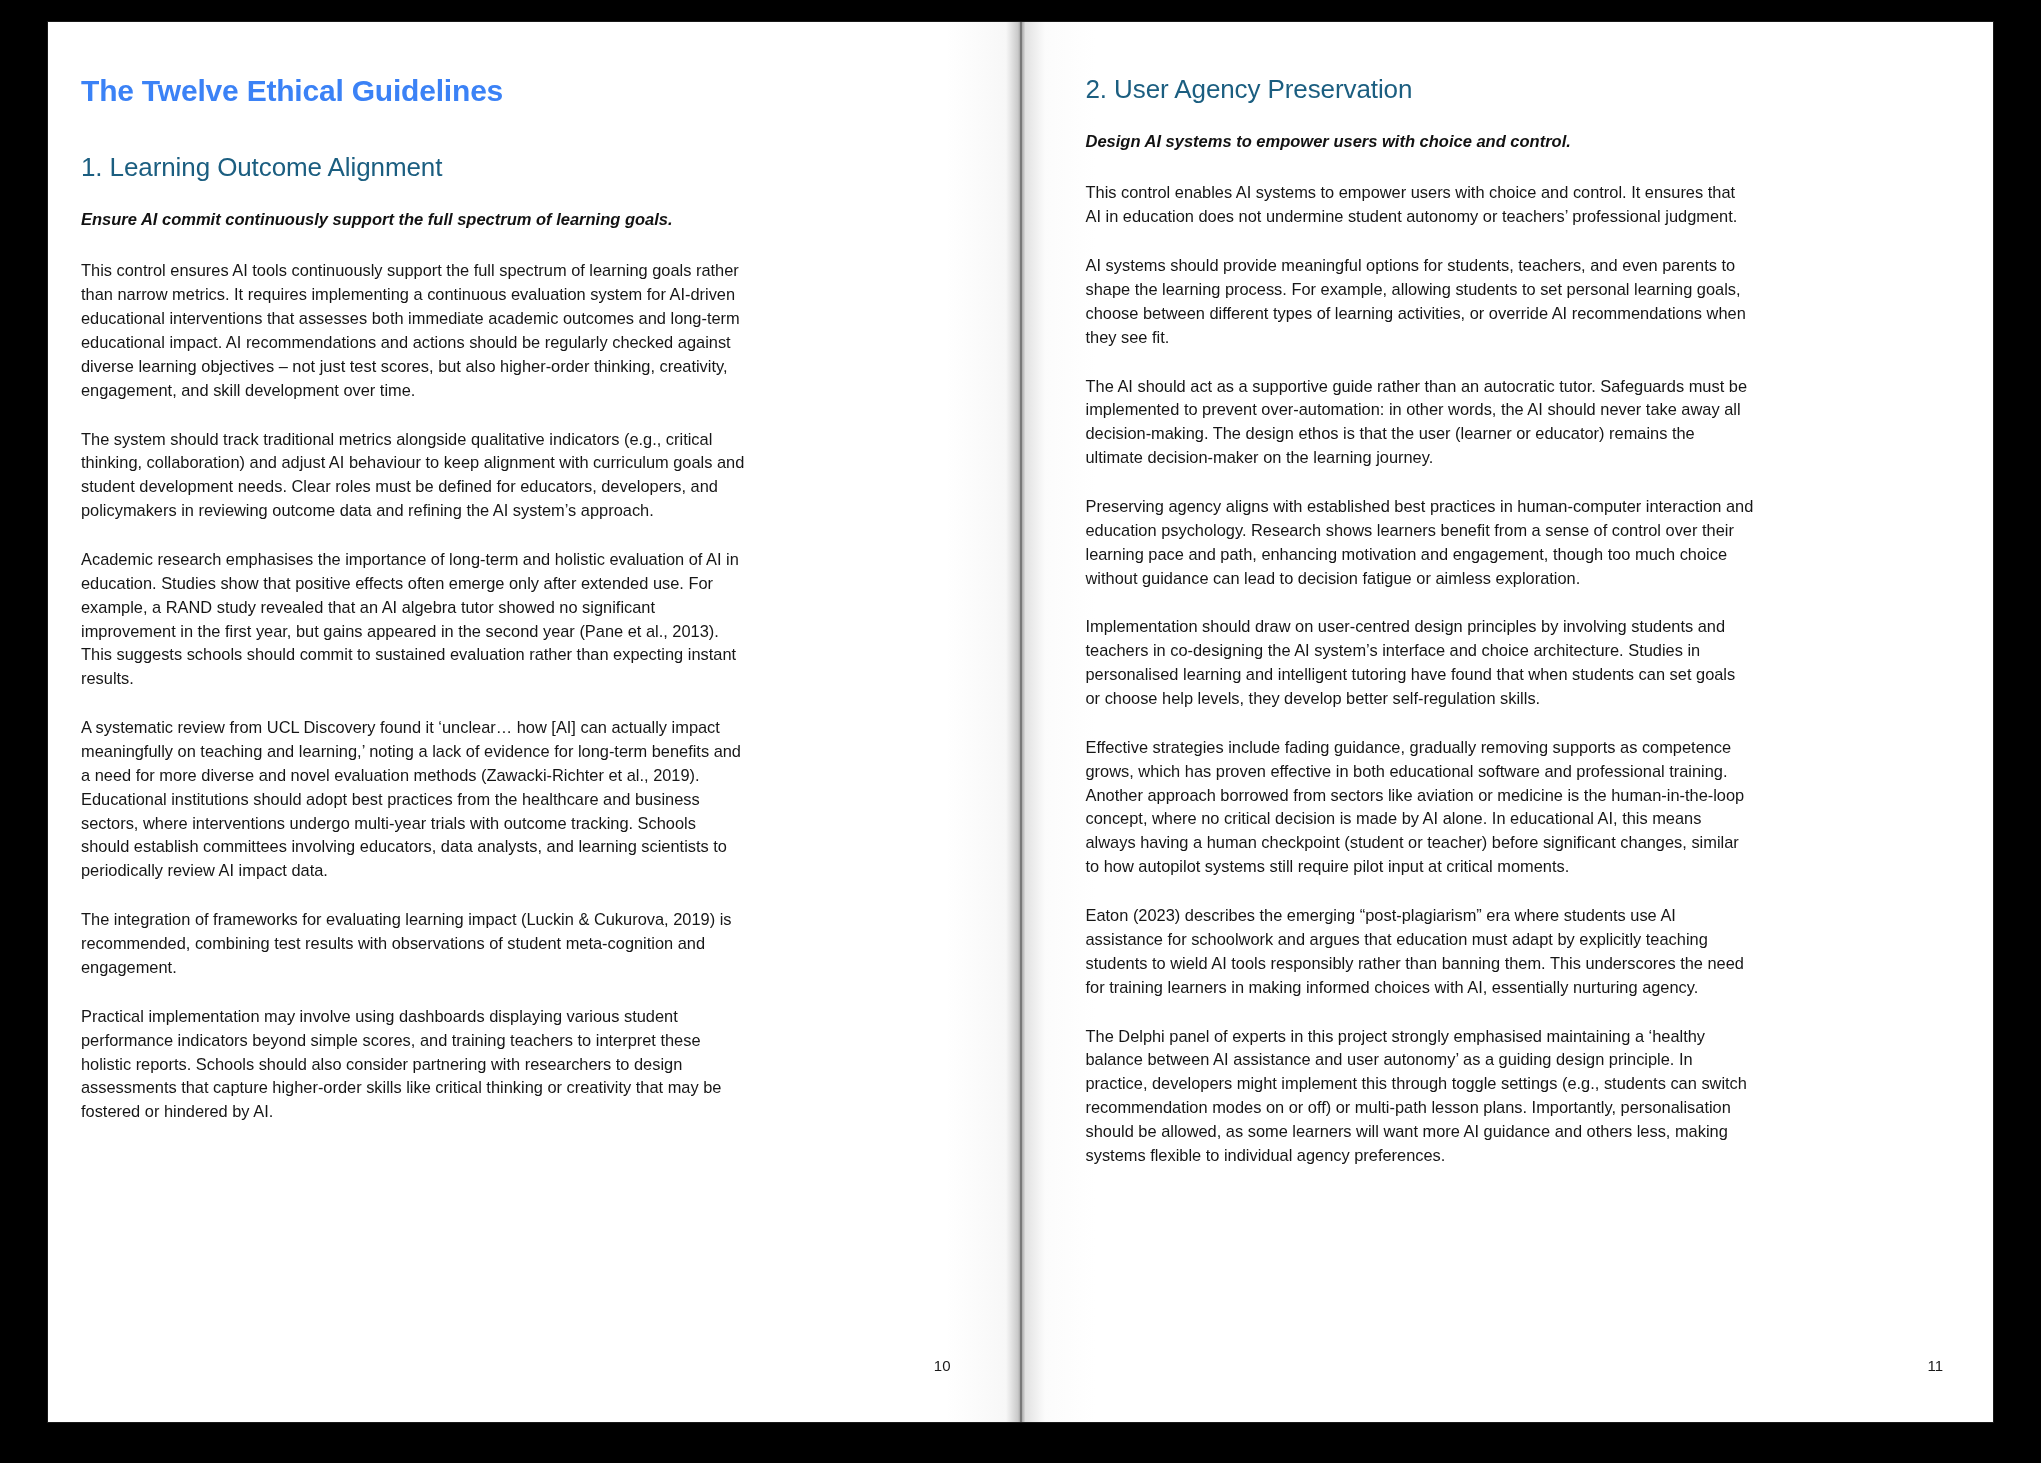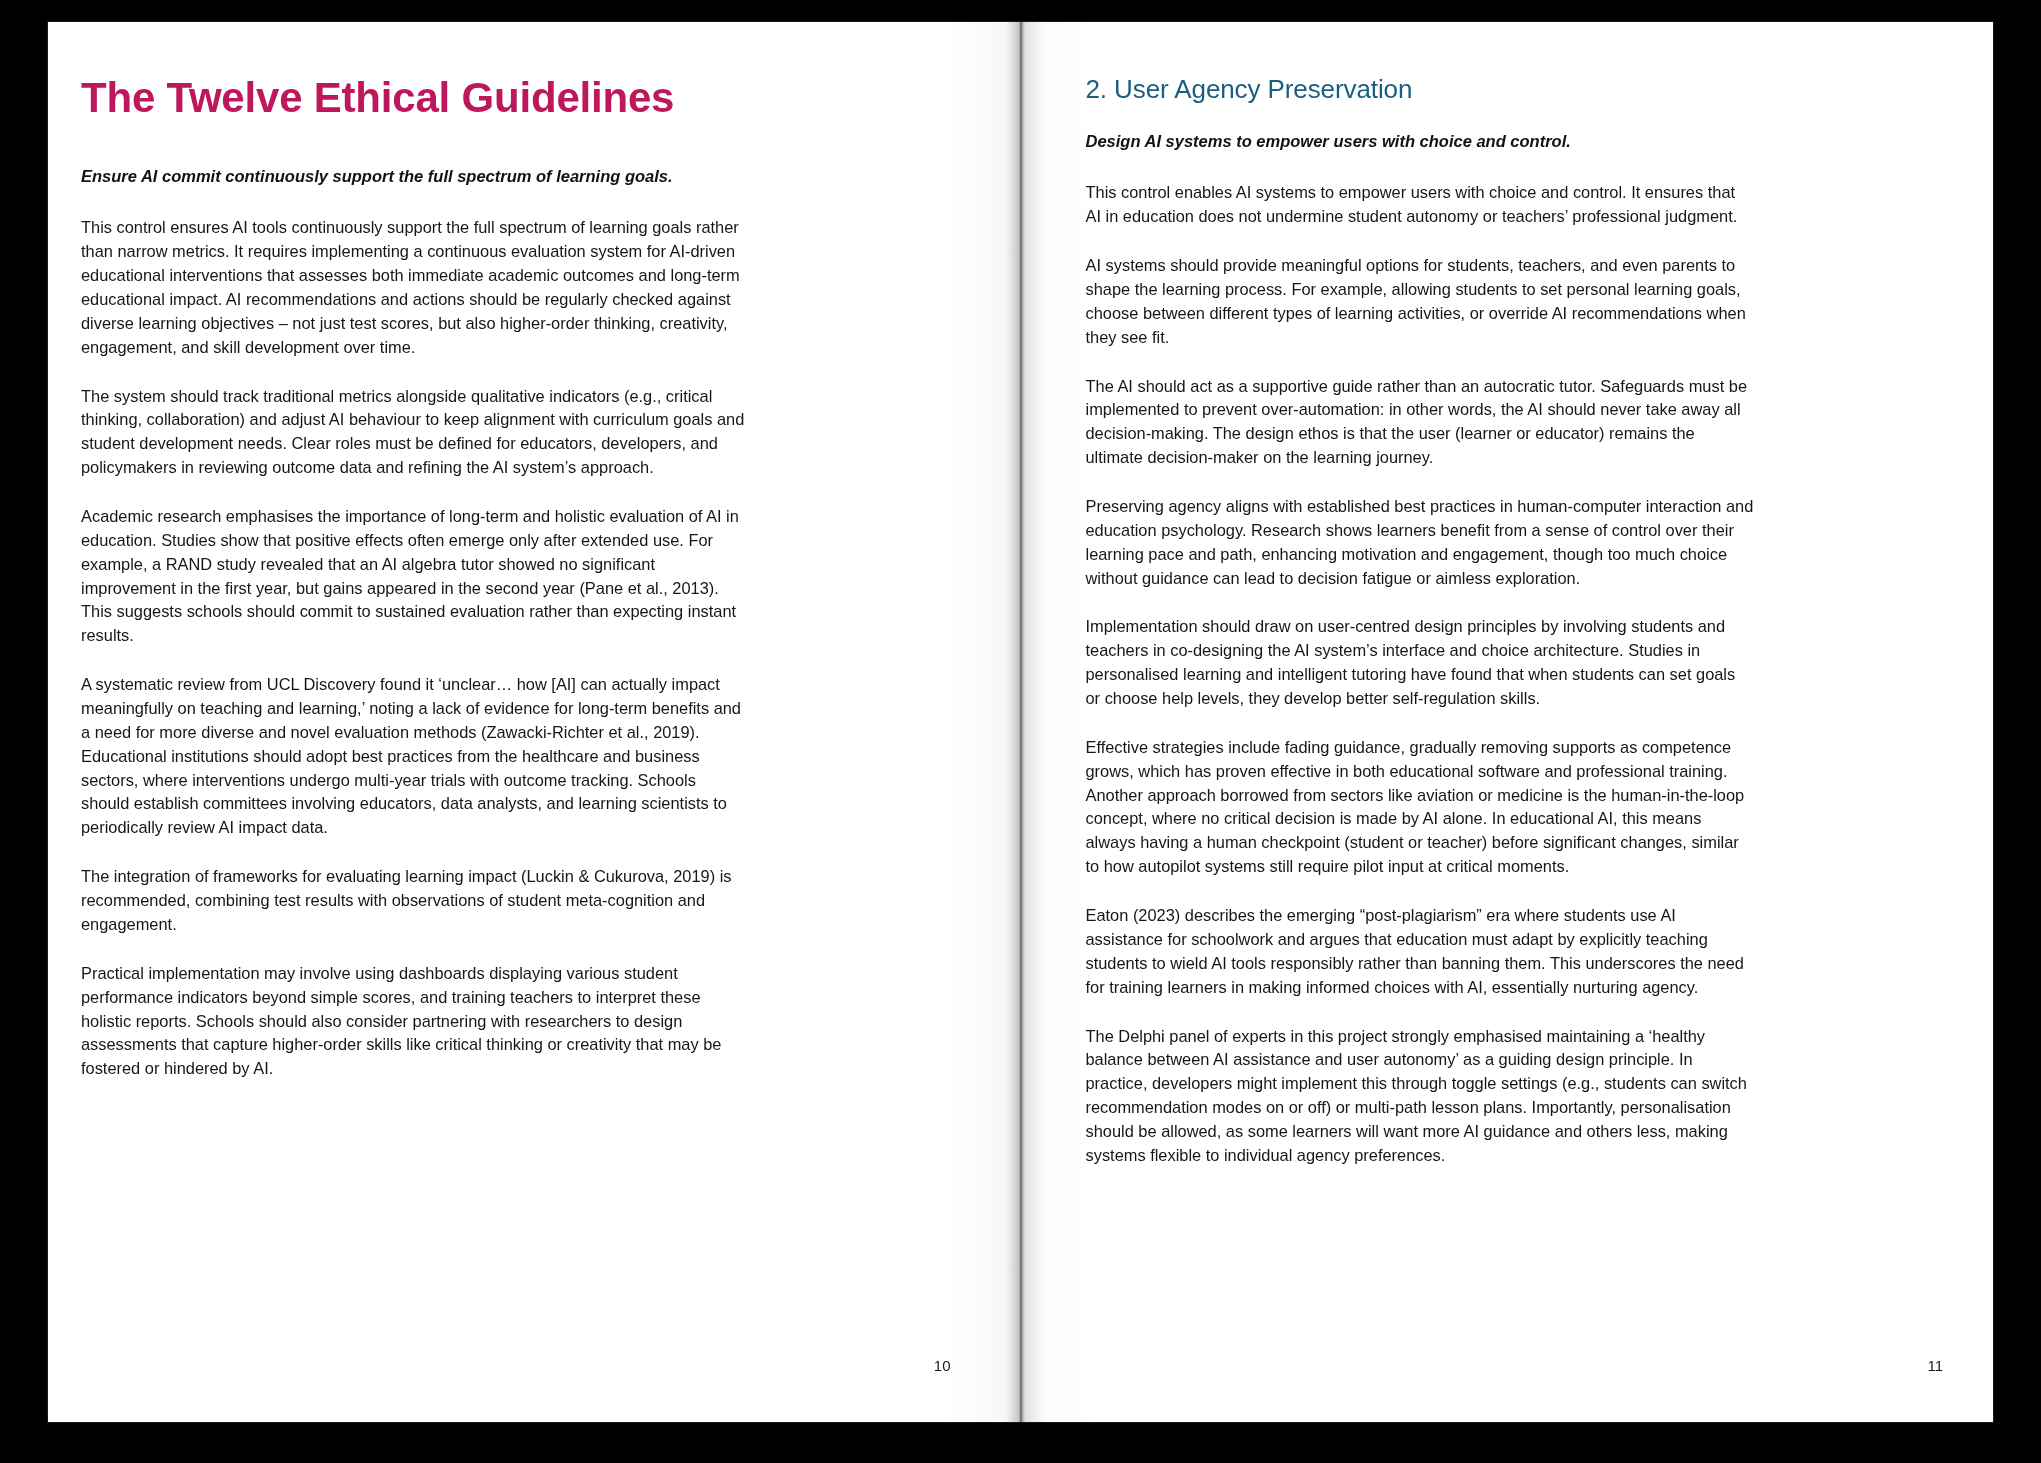--- a/index.html
+++ b/index.html
@@ -79,23 +79,23 @@
     top: 0;
     width: 2px;
     height: 100%;
     transform: translateX(-50%);
     background: rgba(70,70,70,0.45);
     pointer-events: none;
   }
 
   h1.doc-title {
     font-family: "Liberation Sans", sans-serif;
-    font-size: 42px;
+    font-size: 30px;
     font-weight: bold;
-    color: #be185d;
+    color: #3b82f6;
     margin: 0 0 44px 0;
     letter-spacing: -0.2px;
   }
 
   h2.section-title {
     font-family: "Liberation Sans", sans-serif;
     font-size: 26px;
     font-weight: normal;
     color: #1b5e80;
     margin: 0 0 26px 0;
@@ -133,20 +133,21 @@
 </style>
 </head>
 <body>
 
 <div class="book-frame">
   <div class="spread">
 
     <div class="page page-left">
       <div class="content-left">
         <h1 class="doc-title">The Twelve Ethical Guidelines</h1>
+        <h2 class="section-title">1. Learning Outcome Alignment</h2>
         <p class="lede">Ensure AI commit continuously support the full spectrum of learning goals.</p>
         <p class="body">This control ensures AI tools continuously support the full spectrum of learning goals rather than narrow metrics. It requires implementing a continuous evaluation system for AI-driven educational interventions that assesses both immediate academic outcomes and long-term educational impact. AI recommendations and actions should be regularly checked against diverse learning objectives – not just test scores, but also higher-order thinking, creativity, engagement, and skill development over time.</p>
         <p class="body">The system should track traditional metrics alongside qualitative indicators (e.g., critical thinking, collaboration) and adjust AI behaviour to keep alignment with curriculum goals and student development needs. Clear roles must be defined for educators, developers, and policymakers in reviewing outcome data and refining the AI system’s approach.</p>
         <p class="body">Academic research emphasises the importance of long-term and holistic evaluation of AI in education. Studies show that positive effects often emerge only after extended use. For example, a RAND study revealed that an AI algebra tutor showed no significant improvement in the first year, but gains appeared in the second year (Pane et al., 2013). This suggests schools should commit to sustained evaluation rather than expecting instant results.</p>
         <p class="body">A systematic review from UCL Discovery found it ‘unclear… how [AI] can actually impact meaningfully on teaching and learning,’ noting a lack of evidence for long-term benefits and a need for more diverse and novel evaluation methods (Zawacki-Richter et al., 2019). Educational institutions should adopt best practices from the healthcare and business sectors, where interventions undergo multi-year trials with outcome tracking. Schools should establish committees involving educators, data analysts, and learning scientists to periodically review AI impact data.</p>
         <p class="body">The integration of frameworks for evaluating learning impact (Luckin &amp; Cukurova, 2019) is recommended, combining test results with observations of student meta-cognition and engagement.</p>
         <p class="body">Practical implementation may involve using dashboards displaying various student performance indicators beyond simple scores, and training teachers to interpret these holistic reports. Schools should also consider partnering with researchers to design assessments that capture higher-order skills like critical thinking or creativity that may be fostered or hindered by AI.</p>
       </div>
       <div class="page-number">10</div>
     </div>

